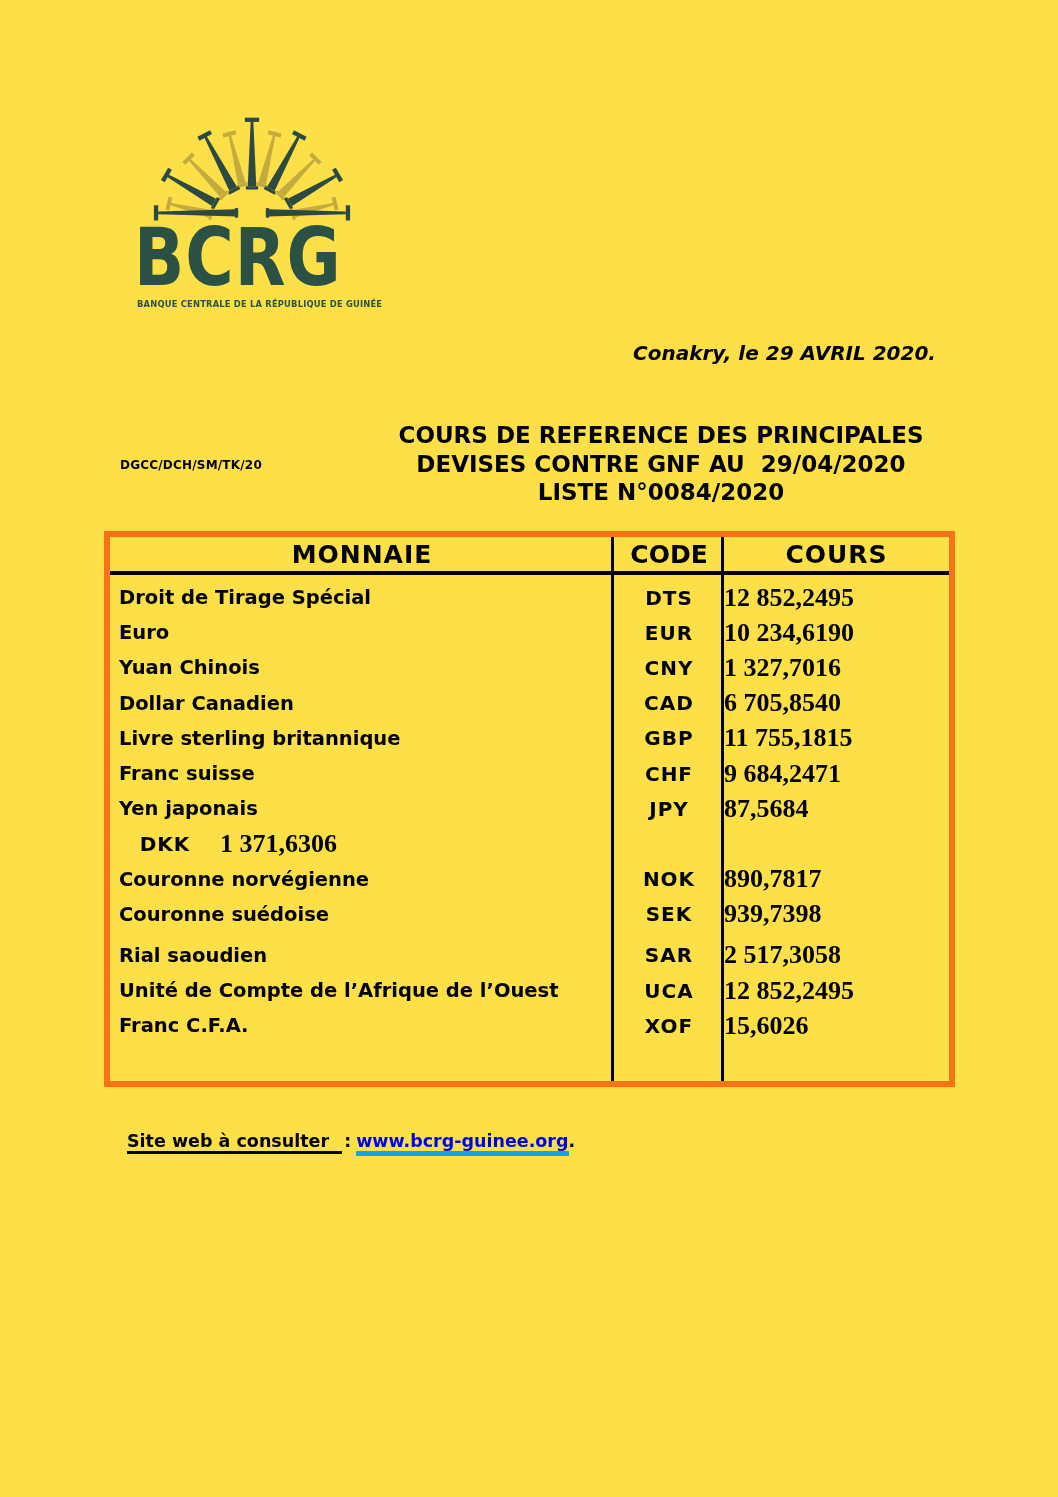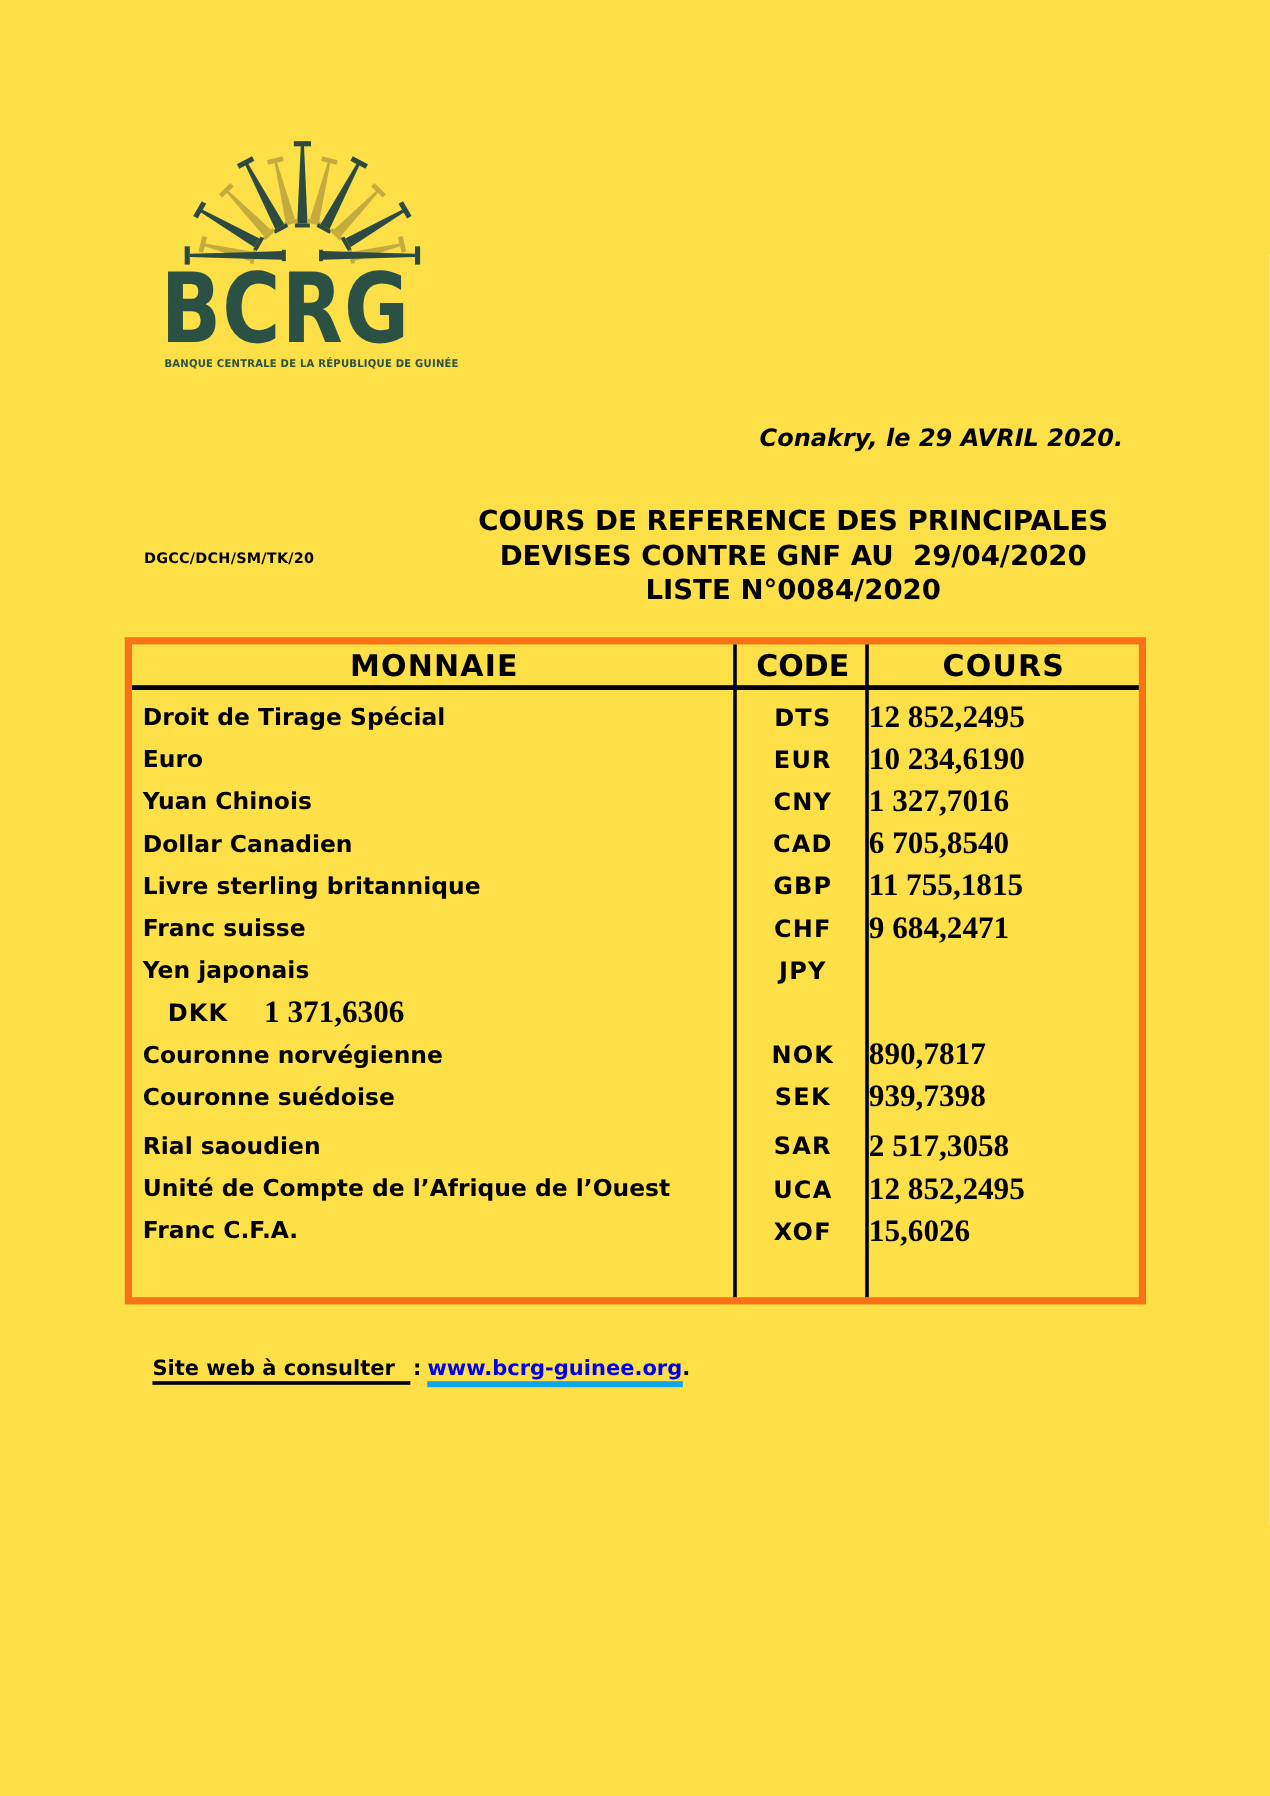--- a/index.html
+++ b/index.html
@@ -19,21 +19,21 @@
     white-space:nowrap;
   }
   .logo-tagline {
     position:absolute; left:137px; top:299px; width:240px;
     font-size:9px; font-weight:bold; letter-spacing:0.2px; color:#2a5144;
     white-space:nowrap; transform:scaleX(0.93); transform-origin:left top;
   }
 
   
   .date-line {
-    position:absolute; left:633px; top:353px;
+    position:absolute; left:633px; top:341px;
     font-size:20px; font-weight:bold; font-style:italic; white-space:nowrap;
   }
   .ref-number {
     position:absolute; left:120px; top:458px;
     font-size:12px; font-weight:bold; letter-spacing:0.2px; white-space:nowrap;
   }
 
   
   .title-block {
     position:absolute; left:330px; top:421px; width:662px;
@@ -215,20 +215,21 @@
         <div class="cell-cours">11 755,1815</div>
       </div>
       <div class="row">
         <div class="cell-monnaie">Franc suisse</div>
         <div class="cell-code">CHF</div>
         <div class="cell-cours">9 684,2471</div>
       </div>
       <div class="row">
         <div class="cell-monnaie">Yen japonais</div>
         <div class="cell-code">JPY</div>
+        <div class="cell-cours">87,5684</div>
       </div>
       <div class="row">
         <div class="cell-code">DKK</div>
         <div class="cell-cours">1 371,6306</div>
       </div>
       <div class="row">
         <div class="cell-monnaie">Couronne norvégienne</div>
         <div class="cell-code">NOK</div>
         <div class="cell-cours">890,7817</div>
       </div>

